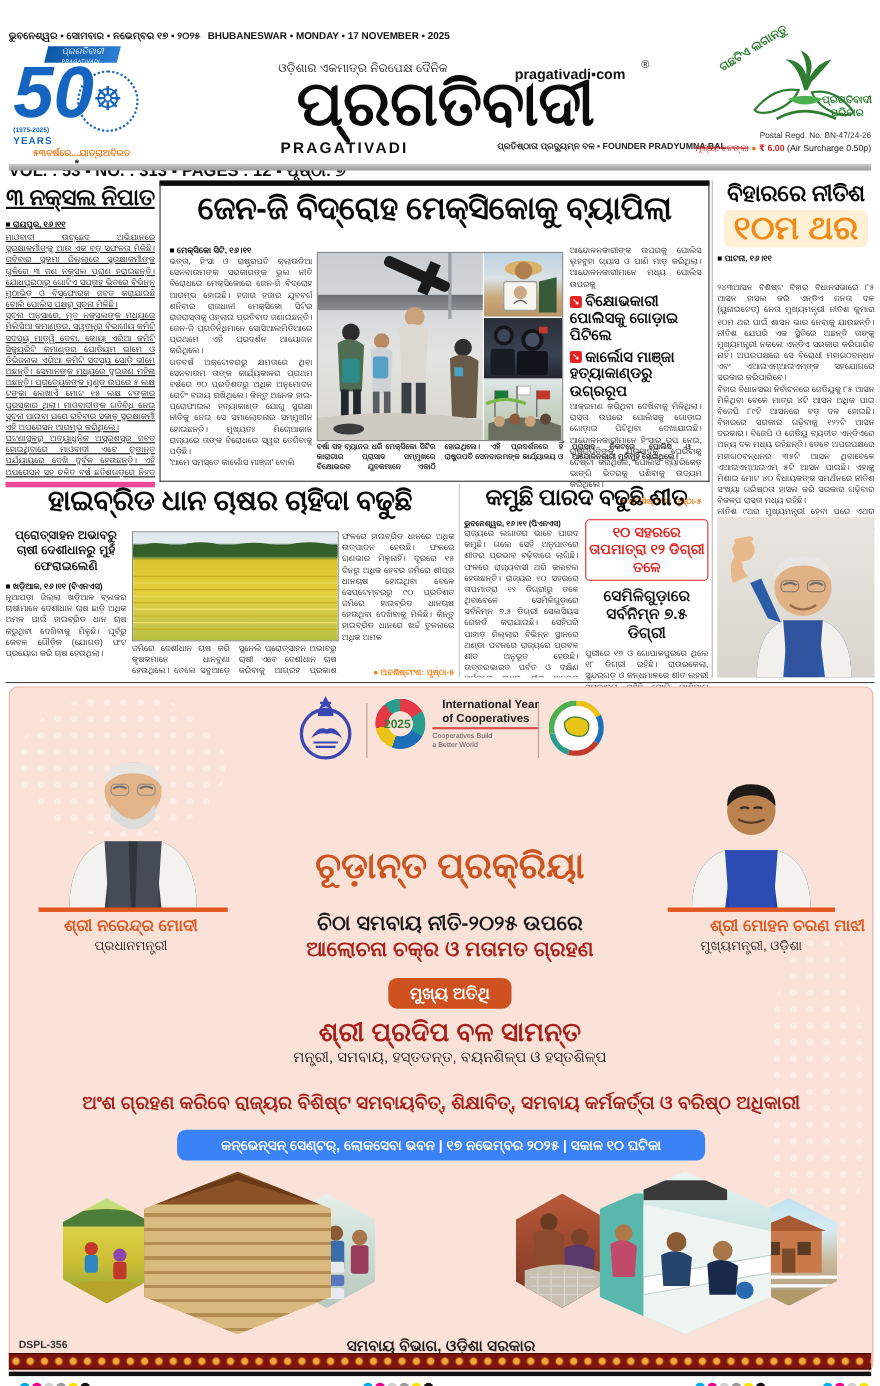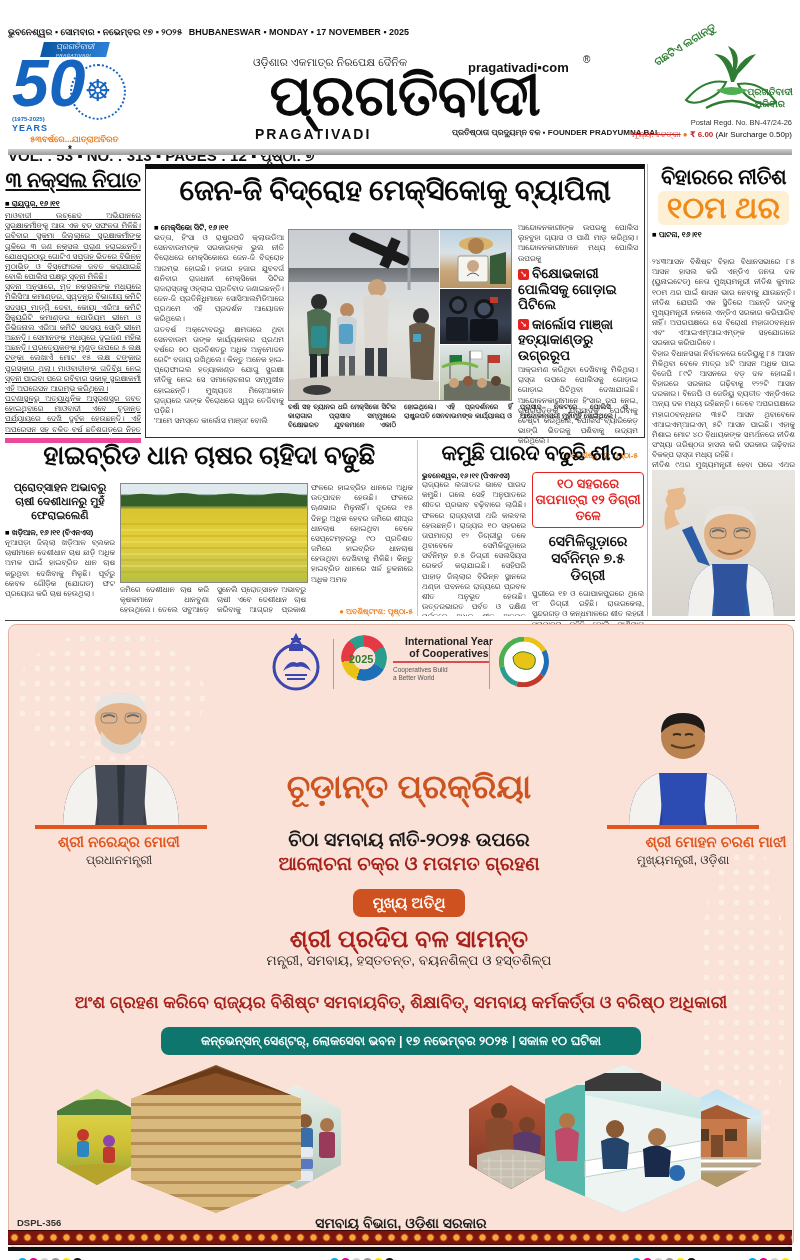--- a/index.html
+++ b/index.html
@@ -275,21 +275,21 @@
         <path d="M29 2 L33 10 L29 8 L25 10 Z M24 6 h10" stroke="#3b47b0" stroke-width="2" fill="#3b47b0"></path>
         <rect x="22" y="12" width="14" height="6" fill="#3b47b0"></rect>
         <path d="M16 38 Q22 26 30 30 Q38 26 44 38 Q36 32 30 34 Q24 32 16 38Z" fill="#3b47b0"></path>
         <path d="M18 42 H40 M20 46 H38" stroke="#3b47b0" stroke-width="2"></path>
       </svg>
       <div class="abs" style="left:66px;top:6px;width:1px;height:50px;background:#b98;"></div>
       <div class="abs" style="left:74px;top:2px;width:46px;height:46px;border-radius:50%;
            background:conic-gradient(#e63946 0 60deg,#2a9d8f 60deg 120deg,#1d6fb8 120deg 200deg,#e9c417 200deg 260deg,#e63946 260deg 320deg,#2a9d8f 320deg);
            -webkit-mask:radial-gradient(circle,transparent 34%,#000 36%);mask:radial-gradient(circle,transparent 34%,#000 36%);"></div>
       <div class="abs b" style="left:82px;top:20px;font-size:11px;color:#2e7d32;">2025</div>
-      <div class="abs b pre" style="left:122px;top:2px;width:120px;font-size:10.5px;line-height:12px;color:#222;text-align:center;">International Year
+      <div class="abs b pre" style="left:135px;top:2px;width:120px;font-size:10.5px;line-height:12px;color:#222;">International Year
 of Cooperatives</div>
       <div class="abs" style="left:126px;top:28px;width:96px;height:2px;background:#d94f4f;"></div>
       <div class="abs pre" style="left:126px;top:33px;width:110px;font-size:6.5px;line-height:8px;color:#555;">Cooperatives Build
 a Better World</div>
       <div class="abs" style="left:222px;top:6px;width:1px;height:50px;background:#b98;"></div>
       <svg class="abs" style="left:232px;top:4px;" width="50" height="50" viewBox="0 0 50 50">
         <circle cx="25" cy="25" r="23" fill="#fff"></circle>
         <g stroke-width="5" fill="none">
           <path d="M25 2 A23 23 0 0 1 45 14" stroke="#e9c417"></path>
           <path d="M45 14 A23 23 0 0 1 43 38" stroke="#1d6fb8"></path>
@@ -338,21 +338,21 @@
 
     <div class="abs ctr ad-h" style="left:202px;top:142px;width:396px;font-size:33px;line-height:40px;">ଚୂଡ଼ାନ୍ତ ପ୍ରକ୍ରିୟା</div>
     <div class="abs ctr b" style="left:202px;top:204px;width:396px;font-size:19px;color:#1a1a1a;">ଚିଠା ସମବାୟ ନୀତି-୨୦୨୫ ଉପରେ</div>
     <div class="abs ctr ad-red" style="left:202px;top:228px;width:396px;font-size:19px;">ଆଲୋଚନା ଚକ୍ର ଓ ମତାମତ ଗ୍ରହଣ</div>
 
     <div class="abs pill" style="left:344px;top:264px;width:112px;height:28px;font-size:15px;">ମୁଖ୍ୟ ଅତିଥି</div>
     <div class="abs ctr ad-red" style="left:200px;top:300px;width:400px;font-size:24px;">ଶ୍ରୀ ପ୍ରଦିପ ବଳ ସାମନ୍ତ</div>
     <div class="abs ctr" style="left:160px;top:328px;width:480px;font-size:13.5px;color:#1a1a1a;">ମନ୍ତ୍ରୀ, ସମବାୟ, ହସ୍ତତନ୍ତ, ବୟନଶିଳ୍ପ ଓ ହସ୍ତଶିଳ୍ପ</div>
 
     <div class="abs ctr ad-red" style="left:12px;top:368px;width:760px;font-size:17px;">ଅଂଶ ଗ୍ରହଣ କରିବେ ରାଜ୍ୟର ବିଶିଷ୍ଟ ସମବାୟବିତ୍, ଶିକ୍ଷାବିତ୍, ସମବାୟ କର୍ମକର୍ତ୍ତା ଓ ବରିଷ୍ଠ ଅଧିକାରୀ</div>
-    <div class="abs pill" style="left:152px;top:402px;width:480px;height:28px;font-size:12.5px;background:#0f766e;">କନ୍‌ଭେନ୍‌ସନ୍ ସେଣ୍ଟର୍, ଲୋକସେବା ଭବନ | ୧୭ ନଭେମ୍ବର ୨୦୨୫ | ସକାଳ ୧୦ ଘଟିକା</div>
+    <div class="abs pill" style="left:152px;top:402px;width:480px;height:28px;font-size:12.5px;background:#3b82f6;">କନ୍‌ଭେନ୍‌ସନ୍ ସେଣ୍ଟର୍, ଲୋକସେବା ଭବନ | ୧୭ ନଭେମ୍ବର ୨୦୨୫ | ସକାଳ ୧୦ ଘଟିକା</div>
 
     <div class="abs" style="left:0;top:440px;width:784px;height:150px;">
       <div class="abs hex" style="left:48px;top:24px;width:80px;height:96px;z-index:1;background:
            linear-gradient(#bfe08a 0%,#d9cf45 30%,#cdbf34 60%,#8aa33c 100%);">
         <svg width="80" height="96" viewBox="0 0 80 96">
           <path d="M0 16 Q40 4 80 16 L80 26 L0 26 Z" fill="#4c7c3a"></path>
           <circle cx="26" cy="46" r="6" fill="#c0392b"></circle>
             <rect x="20" y="52" width="12" height="16" rx="3" fill="#2e86c1"></rect>
           <circle cx="52" cy="52" r="6" fill="#8e44ad"></circle>
             <rect x="46" y="58" width="12" height="16" rx="3" fill="#c0392b"></rect>

